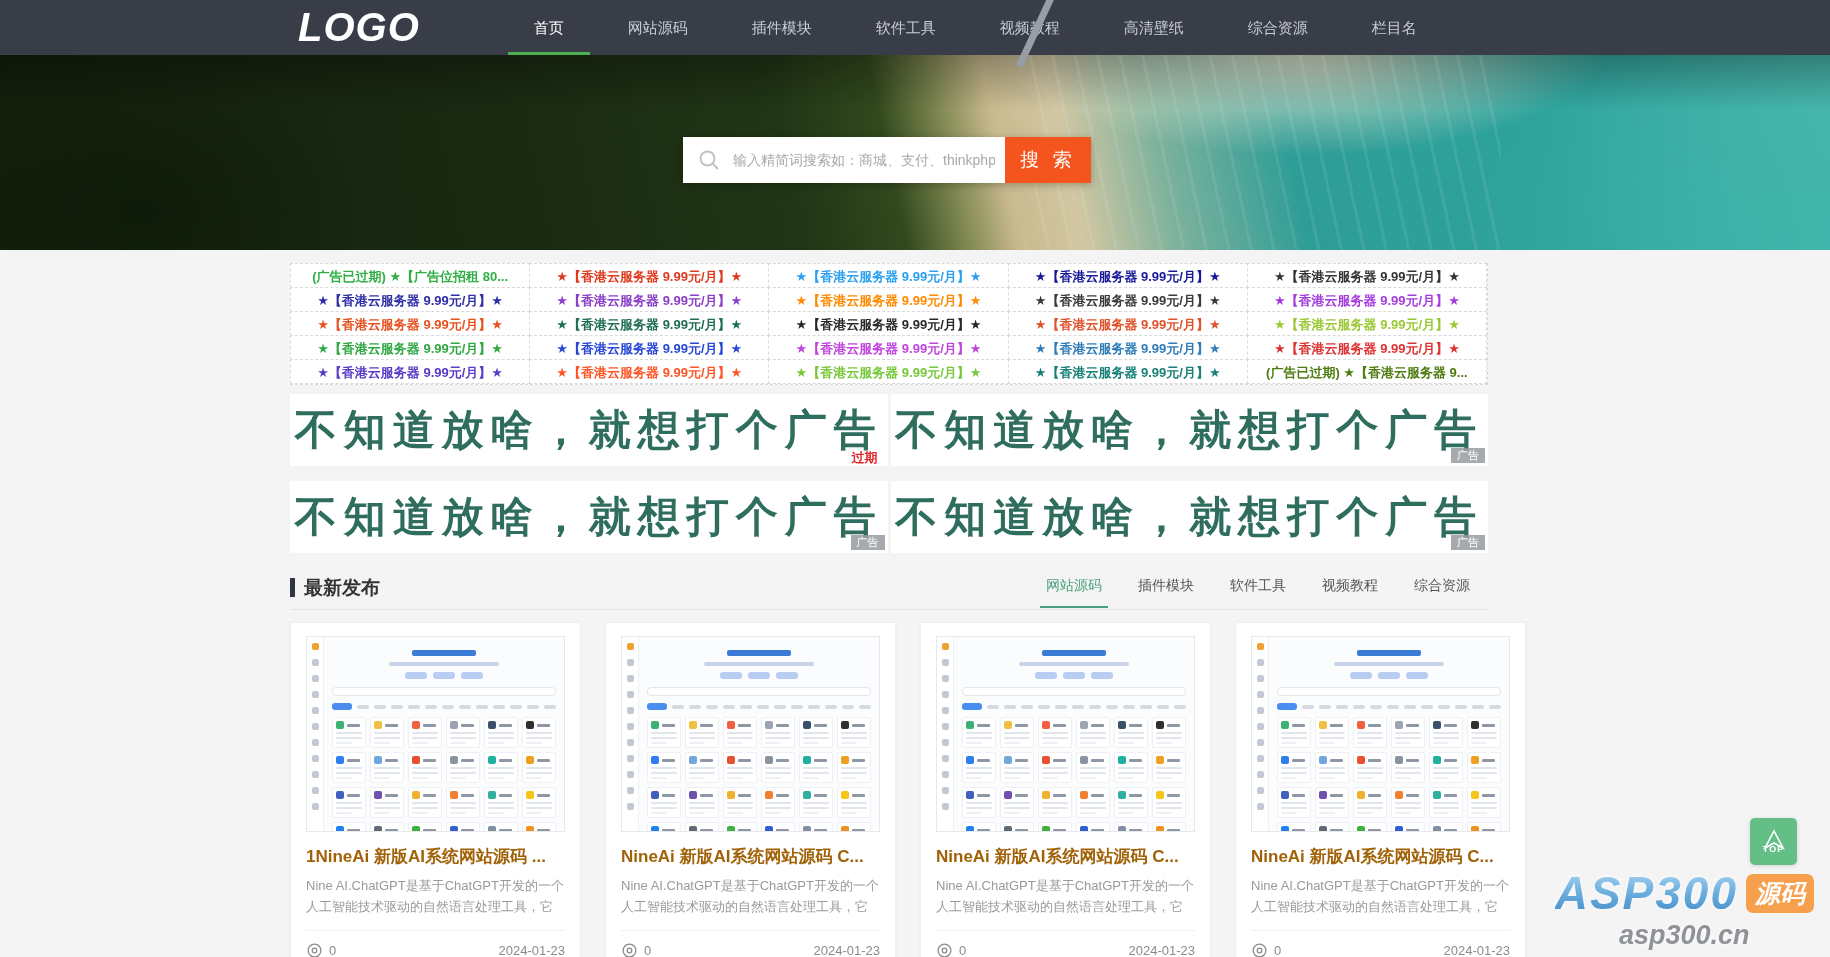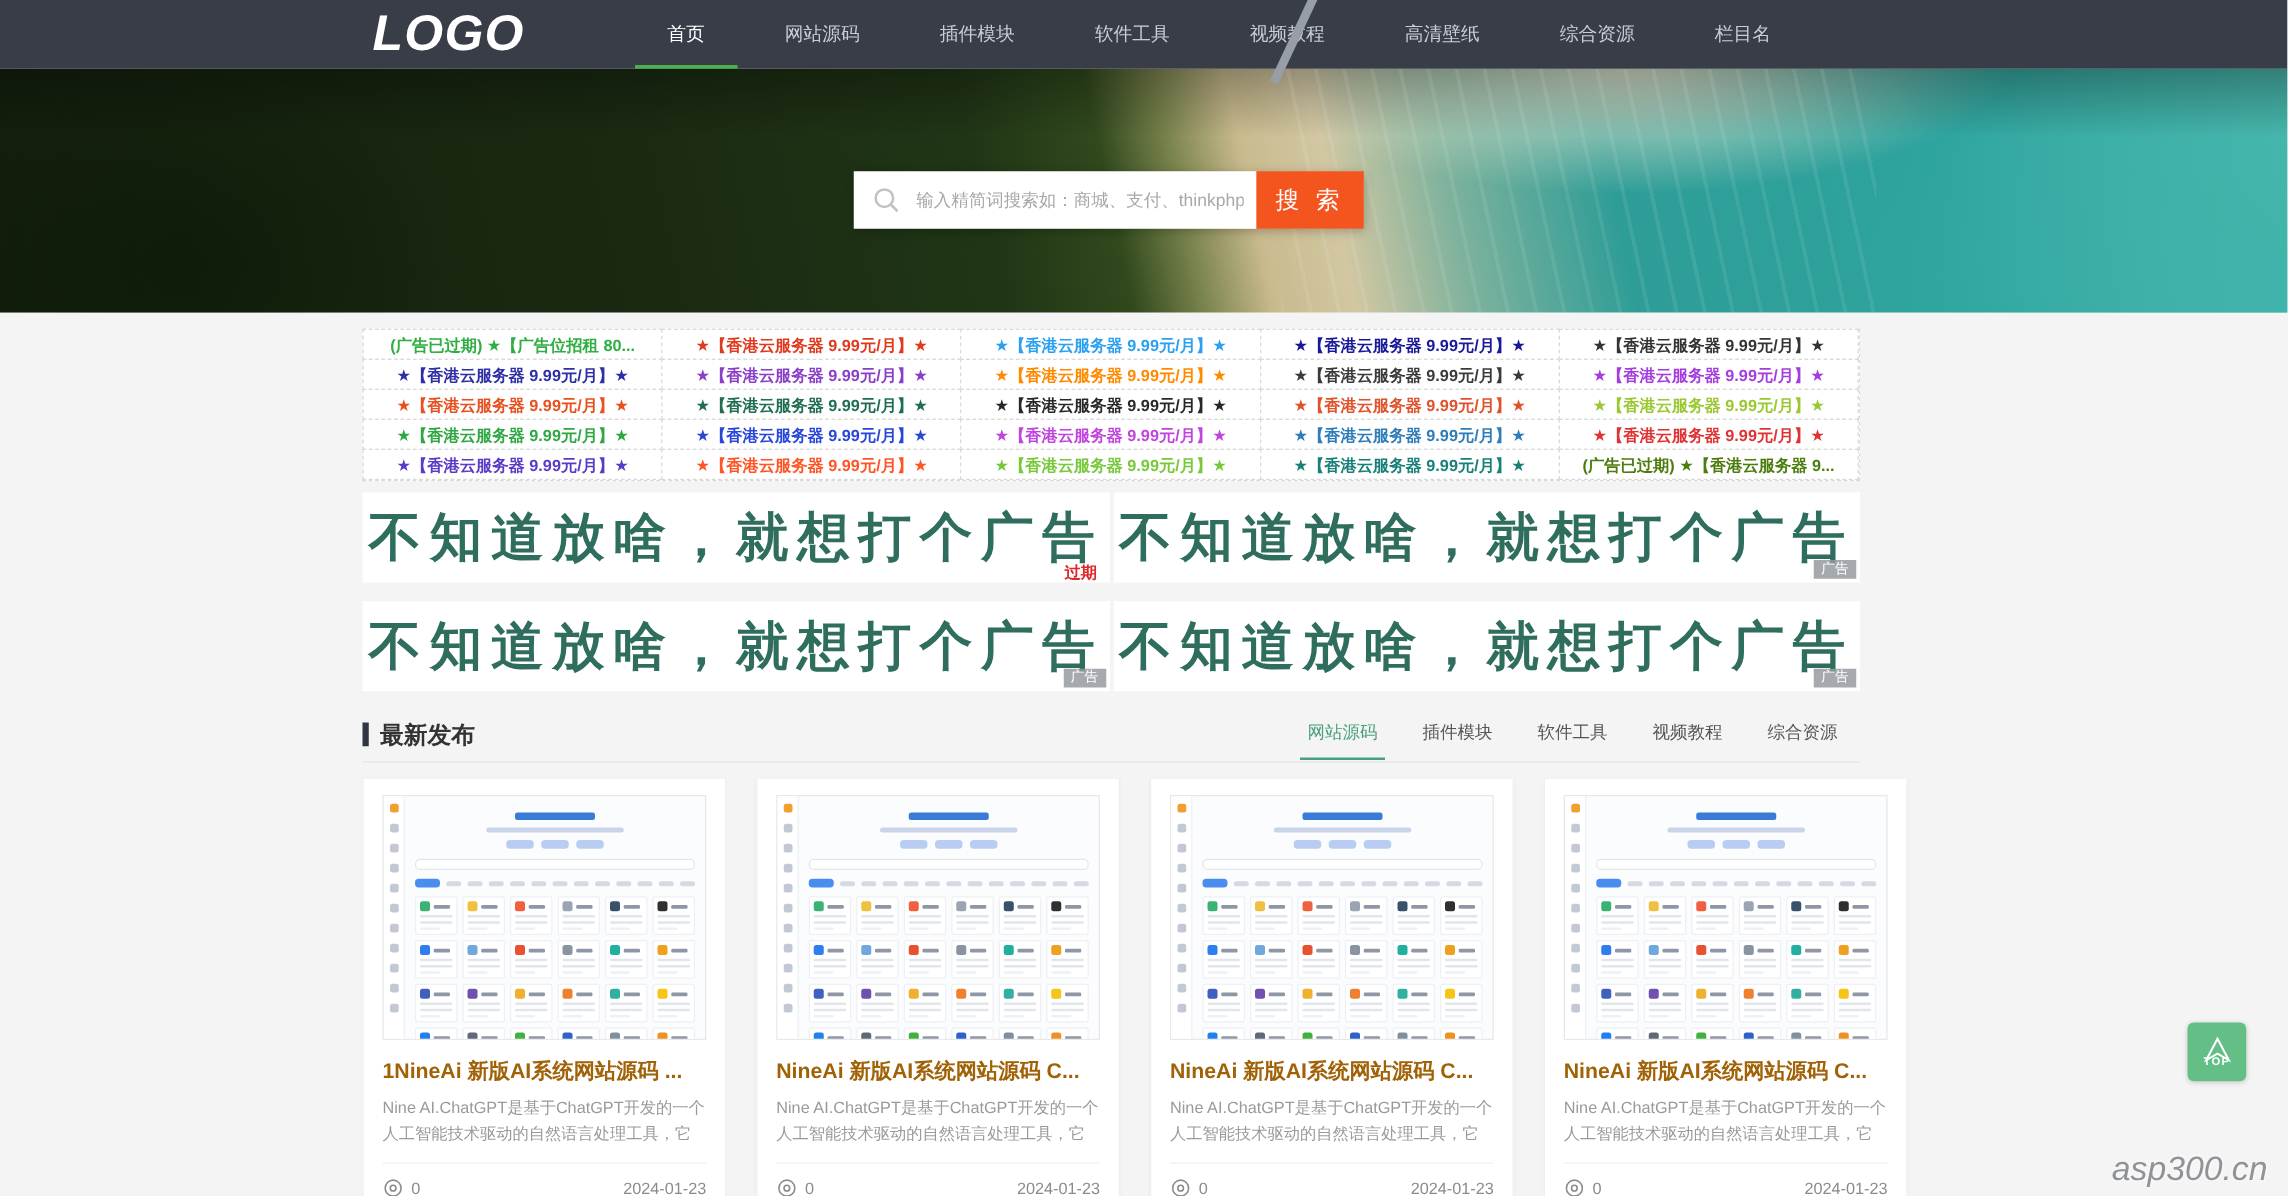--- a/index.html
+++ b/index.html
@@ -93,21 +93,21 @@
   .top-btn { position:absolute; right:33px; bottom:92px; width:47px; height:47px; background:#64bf87; border-radius:5px; cursor:pointer;
     display:flex; flex-direction:column; align-items:center; justify-content:center; box-shadow:0 1px 4px rgba(0,0,0,.15); z-index:9; }
   .top-btn svg { display:block; }
   .top-btn span { color:#fff; font-size:9px; font-weight:700; letter-spacing:1px; margin-top:-7px; }
   .watermark { position:absolute; right:16px; bottom:6px; text-align:center; z-index:9; pointer-events:none; }
   .wm-row { display:flex; align-items:center; gap:8px; justify-content:center; }
   .wm-brand { font-size:46px; font-weight:900; font-style:italic; letter-spacing:2px;
     background:linear-gradient(180deg,#b8dcf5 0%,#6fb1e0 45%,#3e86c4 100%); -webkit-background-clip:text; background-clip:text; color:transparent;
     text-shadow:0 0 1px rgba(255,255,255,.0); filter:drop-shadow(0 0 2px rgba(255,255,255,.9)); }
   .wm-badge { background:#f6a04d; color:#fff; font-size:25px; font-weight:900; font-style:italic; padding:3px 9px; border-radius:7px; box-shadow:0 0 2px rgba(255,255,255,.9); }
-  .wm-domain { font-size:27px; font-weight:400; font-style:italic; color:#8f9296; margin-top:0; filter:drop-shadow(0 0 2px rgba(255,255,255,.9)); }
+  .wm-domain { font-size:27px; font-weight:700; font-style:italic; color:#8f9296; margin-top:0; filter:drop-shadow(0 0 2px rgba(255,255,255,.9)); }
 </style>
 </head>
 <body>
 
 <header class="topnav">
   <div class="topnav-inner">
     <div class="logo">LOGO</div>
     <div class="logo-slash"></div>
     <nav class="nav-items">
 
@@ -1262,14 +1262,18 @@
 </div>
 
 <div class="top-btn">
   <svg width="26" height="22" viewBox="0 0 26 22" fill="none" stroke="#ffffff" stroke-width="1.6">
     <path d="M13 2 L22 19 L13 14 L4 19 Z"></path>
   </svg>
   <span>TOP</span>
 </div>
 
 <div class="watermark">
+  <div class="wm-row">
+    <span class="wm-brand">ASP300</span>
+    <span class="wm-badge">源码</span>
+  </div>
   <div class="wm-domain">asp300.cn</div>
 </div>
 
 </body></html>

